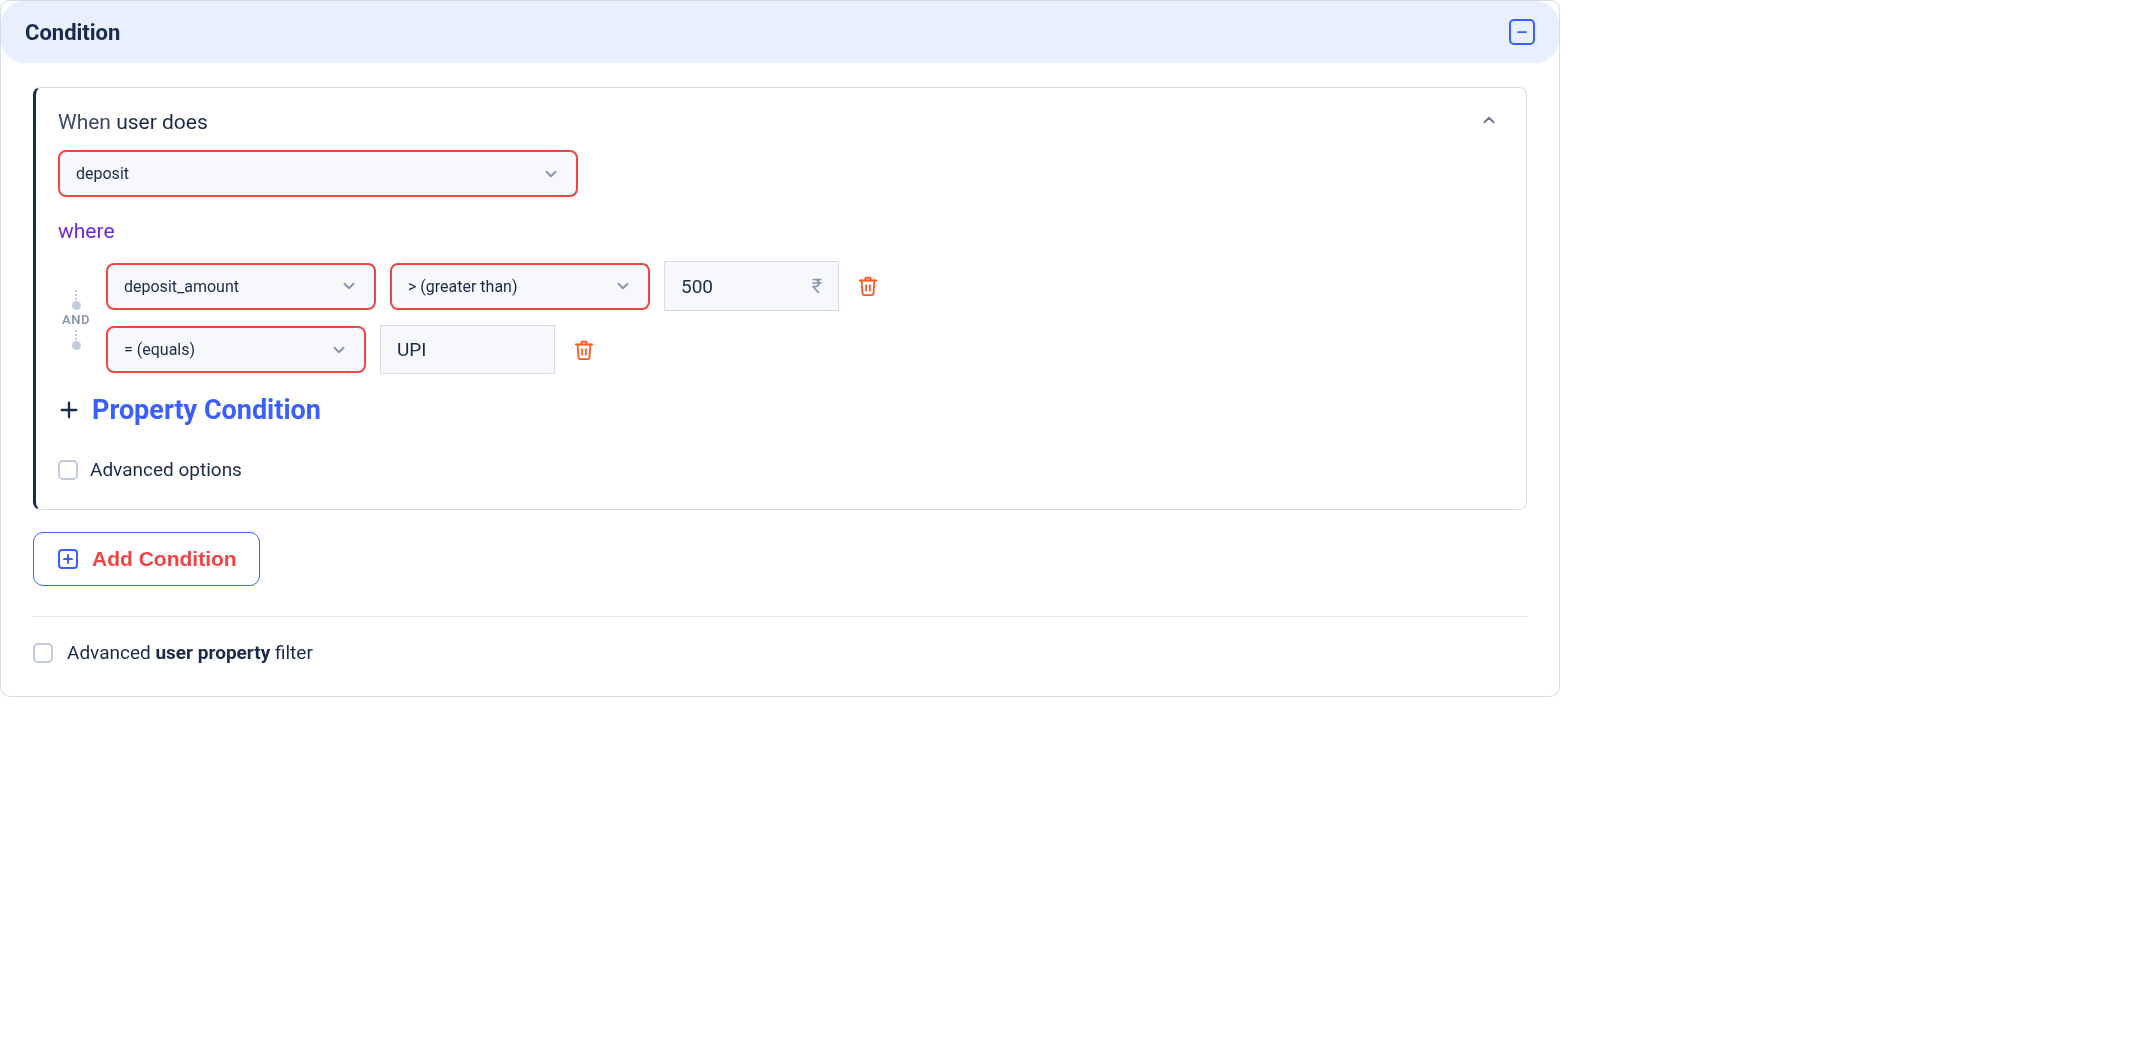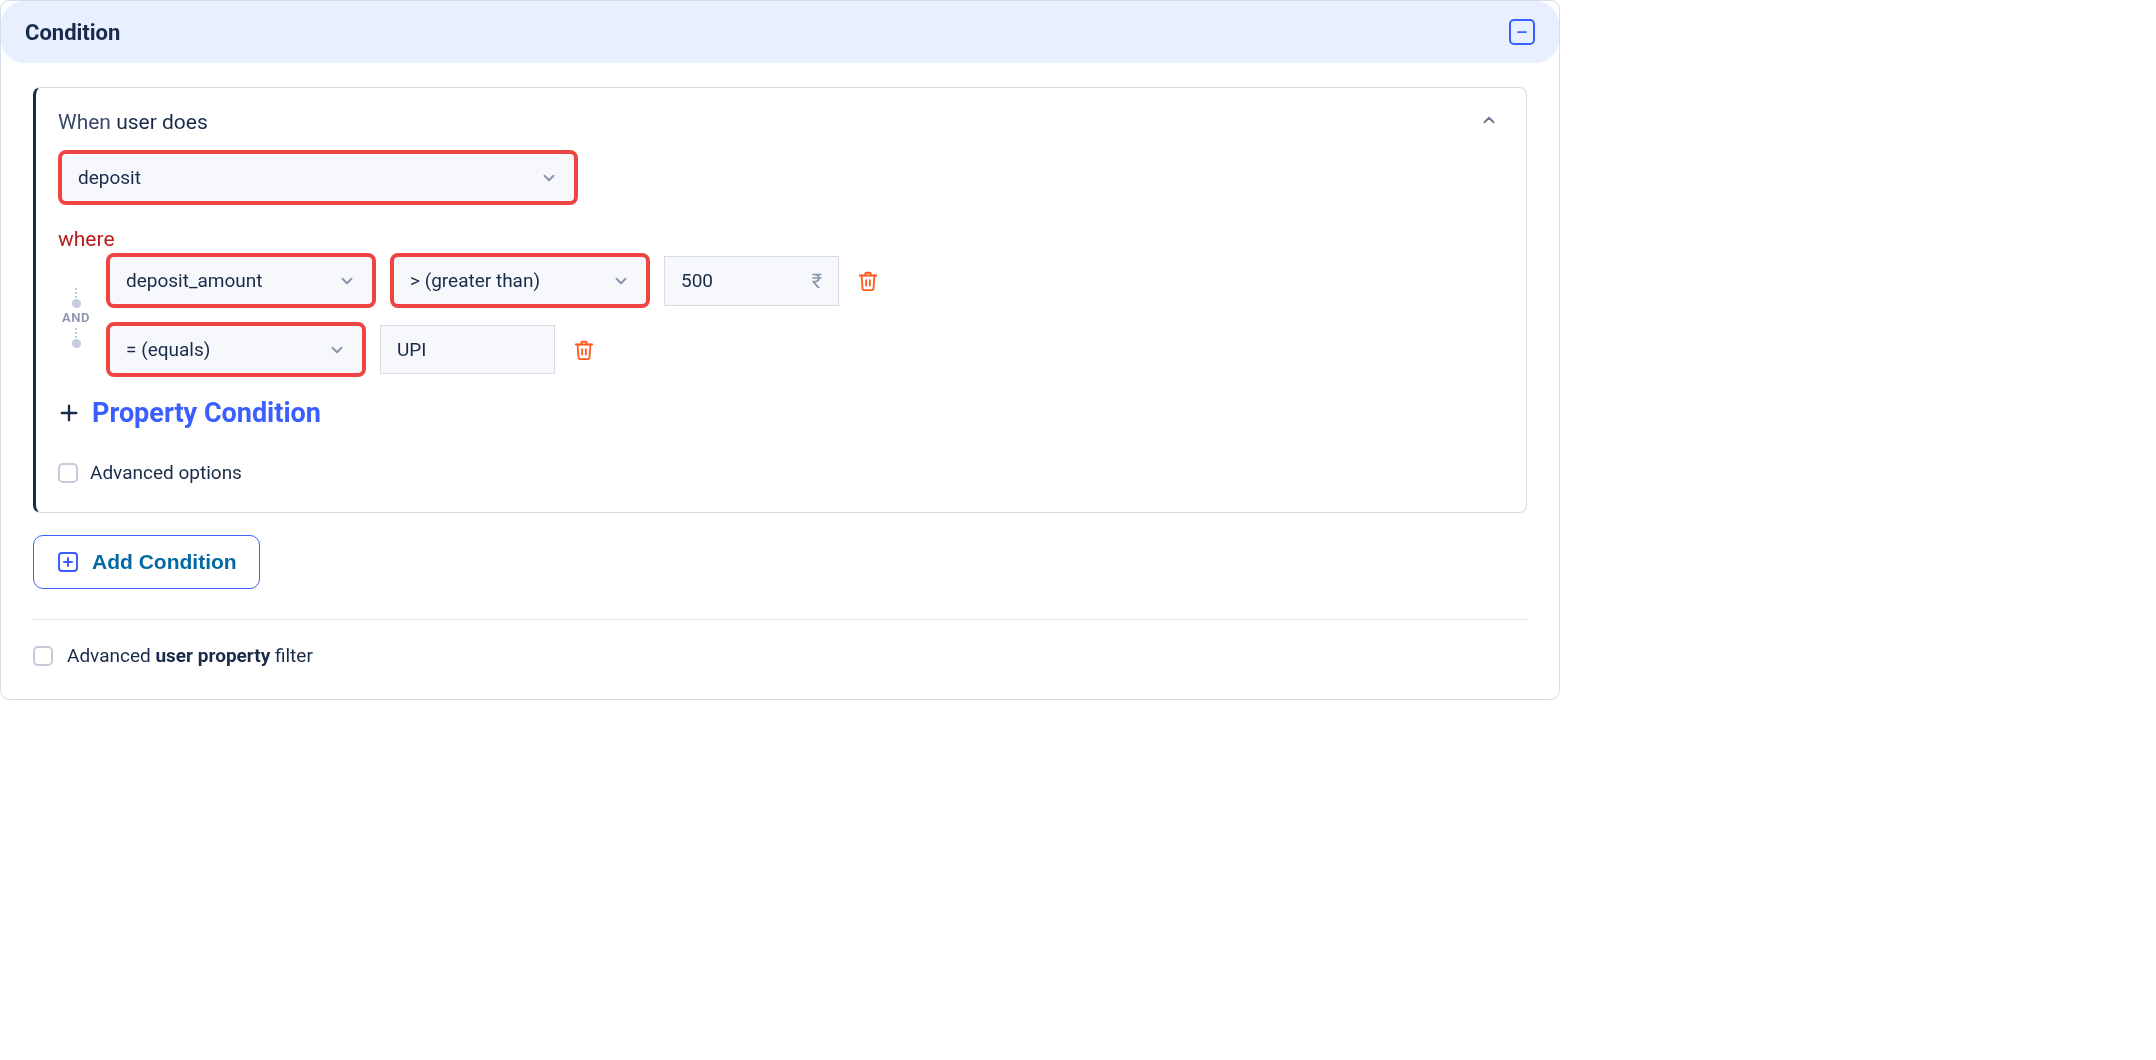--- a/index.html
+++ b/index.html
@@ -74,35 +74,35 @@
   }
   .chevron-up {
     cursor: pointer;
     color: #6b7a94;
   }
   .dropdown {
     display: flex;
     align-items: center;
     justify-content: space-between;
     background: #f6f8fb;
-    border: 4px solid #ef4444;
+    border: 2px solid #ef4444;
     border-radius: 8px;
     padding: 12px 16px;
-    font-size: 19px;
+    font-size: 16px;
     color: #1a2b4a;
     cursor: pointer;
   }
   .dropdown.event {
     width: 520px;
     margin-bottom: 22px;
   }
   .where-label {
     font-size: 21px;
-    color: #b91c1c;
-    margin-bottom: 2px;
+    color: #6d28d9;
+    margin-bottom: 18px;
   }
   .filters {
     display: flex;
     gap: 12px;
   }
   .logic-col {
     display: flex;
     flex-direction: column;
     align-items: center;
     justify-content: center;
@@ -205,21 +205,21 @@
     border-radius: 5px;
     background: #fff;
     cursor: pointer;
   }
   .add-condition-btn {
     display: inline-flex;
     align-items: center;
     gap: 12px;
     border: 1.5px solid #3b5fff;
     background: #fff;
-    color: #0369a1;
+    color: #ef4444;
     font-size: 21px;
     font-weight: 700;
     padding: 14px 22px;
     border-radius: 10px;
     margin-top: 22px;
     cursor: pointer;
   }
   .add-condition-btn svg {
     width: 24px;
     height: 24px;

